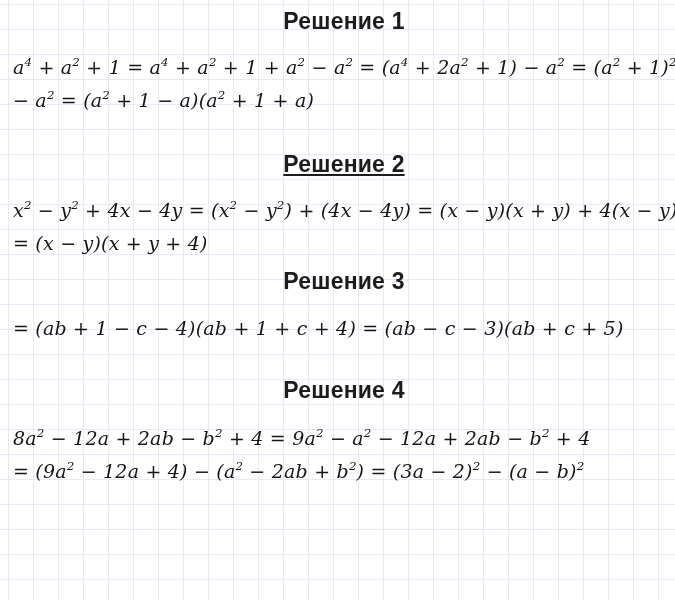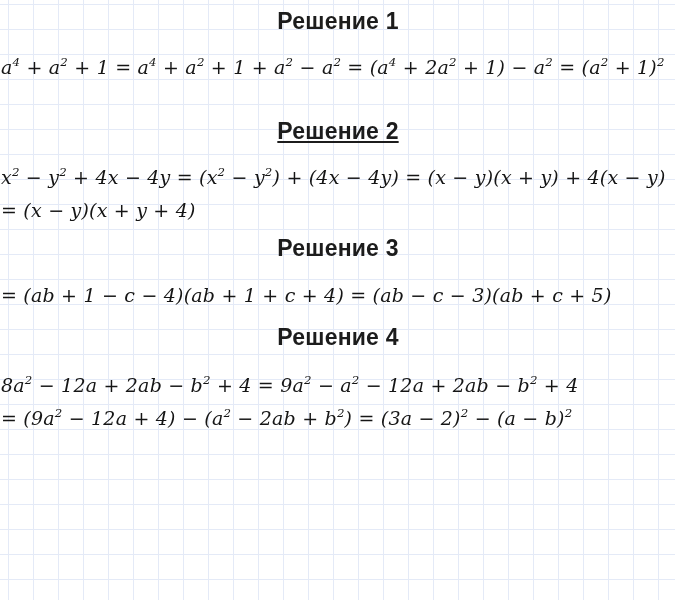--- a/index.html
+++ b/index.html
@@ -9,21 +9,21 @@
     background-image:
       linear-gradient(to right, #e4eaf7 1px, transparent 1px),
       linear-gradient(to bottom, #e4eaf7 1px, transparent 1px);
     background-size: 25px 25px;
     background-position: 8px 4px;
     font-family: "Liberation Sans", sans-serif;
   }
   .sheet {
     width: 675px;
     height: 600px;
-    padding: 6px 0 0 1px;
+    padding: 6px 0 0 13px;
   }
   .section-title {
     text-align: center;
     font-family: "Liberation Sans", sans-serif;
     font-weight: 700;
     font-size: 23px;
     color: #1c1c1c;
     letter-spacing: 0.2px;
   }
   .math-lines { }
@@ -41,31 +41,32 @@
     font-style: italic;
     line-height: 0;
     position: relative;
     top: -0.08em;
     vertical-align: super;
   }
   
   #s1 .section-title { margin-top: 2px;  margin-bottom: 16px; }
   #s2 .section-title { margin-top: 34px; margin-bottom: 16px; text-decoration: underline; }
   #s3 .section-title { margin-top: 8px; margin-bottom: 17px; }
-  #s4 .section-title { margin-top: 12px; margin-bottom: 18px; }
+  #s4 .section-title { margin-top: 32px; margin-bottom: 18px; }
 </style>
 </head>
 <body>
 
 <div class="sheet">
 
   <section id="s1">
     <h2 class="section-title">Решение 1</h2>
     <div class="math-lines">
         <div class="math-line">a<sup>4</sup> + a<sup>2</sup> + 1 = a<sup>4</sup> + a<sup>2</sup> + 1 + a<sup>2</sup> − a<sup>2</sup> = (a<sup>4</sup> + 2a<sup>2</sup> + 1) − a<sup>2</sup> = (a<sup>2</sup> + 1)<sup>2</sup></div>
+        <div class="math-line">− a<sup>2</sup> = (a<sup>2</sup> + 1 − a)(a<sup>2</sup> + 1 + a)</div>
       </div>
   </section>
 
   <section id="s2">
     <h2 class="section-title">Решение 2</h2>
     <div class="math-lines">
         <div class="math-line">x<sup>2</sup> − y<sup>2</sup> + 4x − 4y = (x<sup>2</sup> − y<sup>2</sup>) + (4x − 4y) = (x − y)(x + y) + 4(x − y)</div>
         <div class="math-line">= (x − y)(x + y + 4)</div>
       </div>
   </section>

